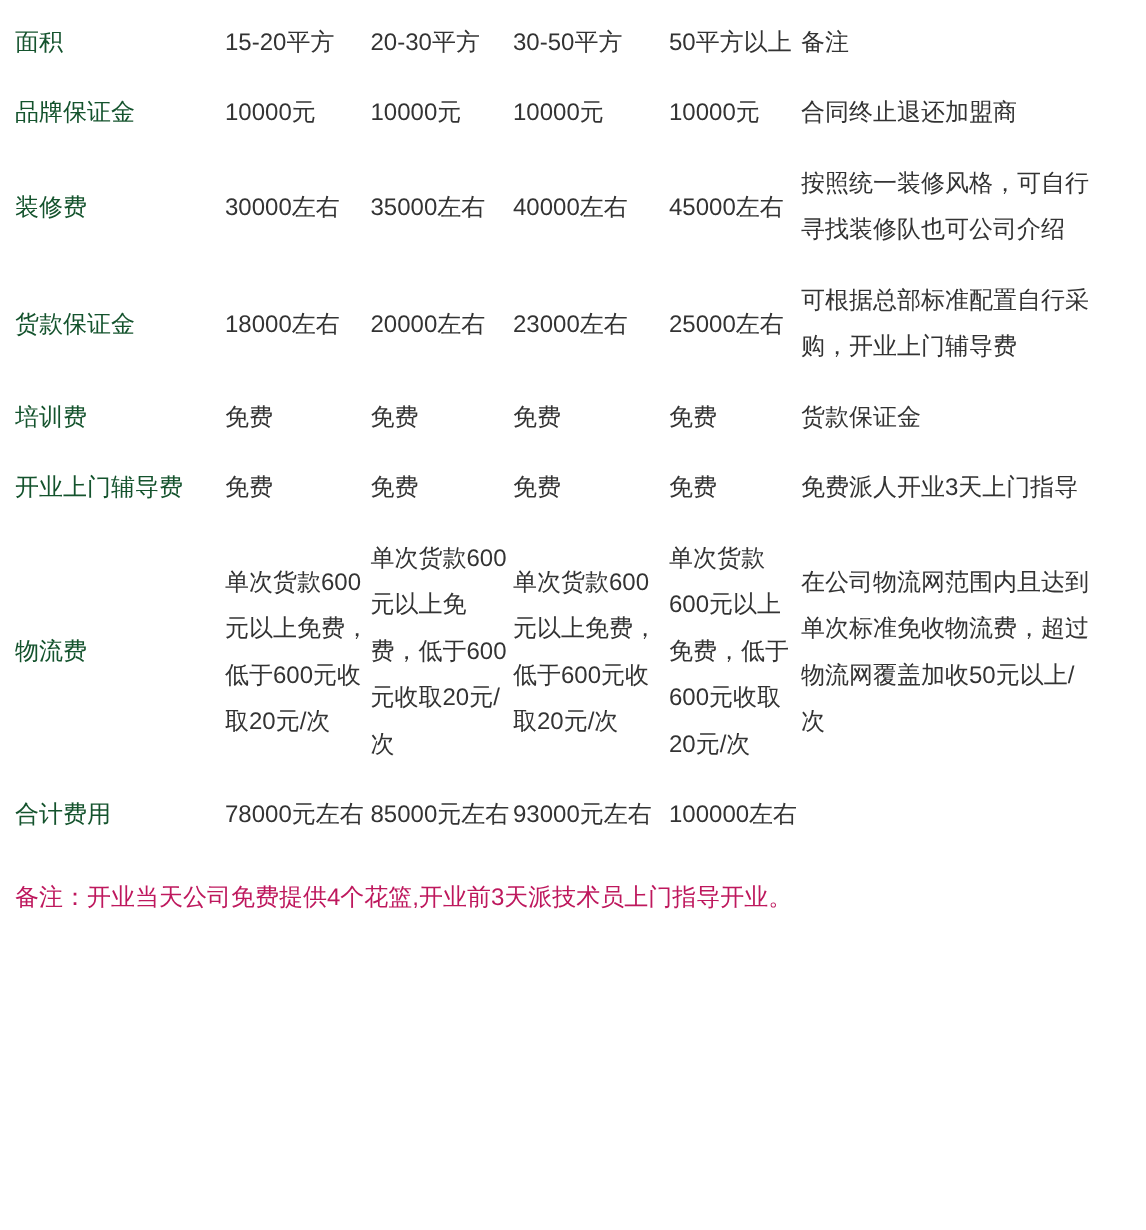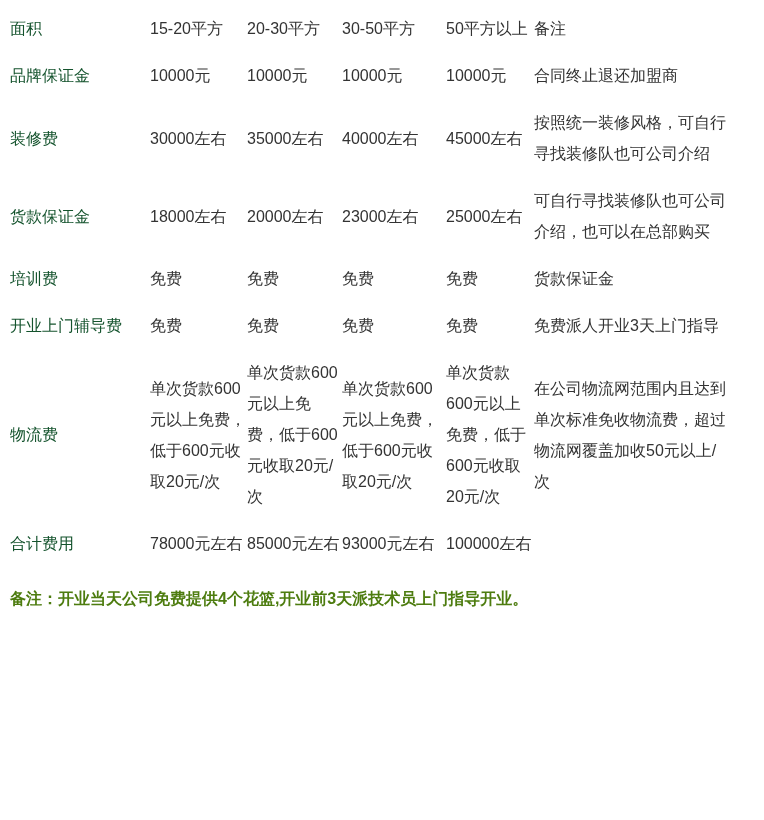--- a/index.html
+++ b/index.html
@@ -28,22 +28,21 @@
     font-weight: normal;
     border: none;
     overflow-wrap: break-word;
   }
   td.lbl {
     color: #14532d;
   }
   .footer-notes {
     margin: 12px 0 0 10px;
     line-height: 40px;
-    color: #4d7c0f;
-    font-weight: bold;
+    color: #be185d;
   }
 </style>
 </head>
 <body>
 
 <table class="fee-table">
   <colgroup>
     <col style="width:140px">
     <col style="width:97px">
     <col style="width:95px">
@@ -80,21 +79,21 @@
       <td>45000左右</td>
       <td>按照统一装修风格，可自行寻找装修队也可公司介绍</td>
     </tr>
 
     <tr>
       <td class="lbl">货款保证金</td>
       <td>18000左右</td>
       <td>20000左右</td>
       <td>23000左右</td>
       <td>25000左右</td>
-      <td>可自行寻找装修队也可公司介绍，也可以在总部购买</td>
+      <td>可根据总部标准配置自行采购，开业上门辅导费</td>
     </tr>
 
     <tr>
       <td class="lbl">培训费</td>
       <td>免费</td>
       <td>免费</td>
       <td>免费</td>
       <td>免费</td>
       <td>货款保证金</td>
     </tr>

